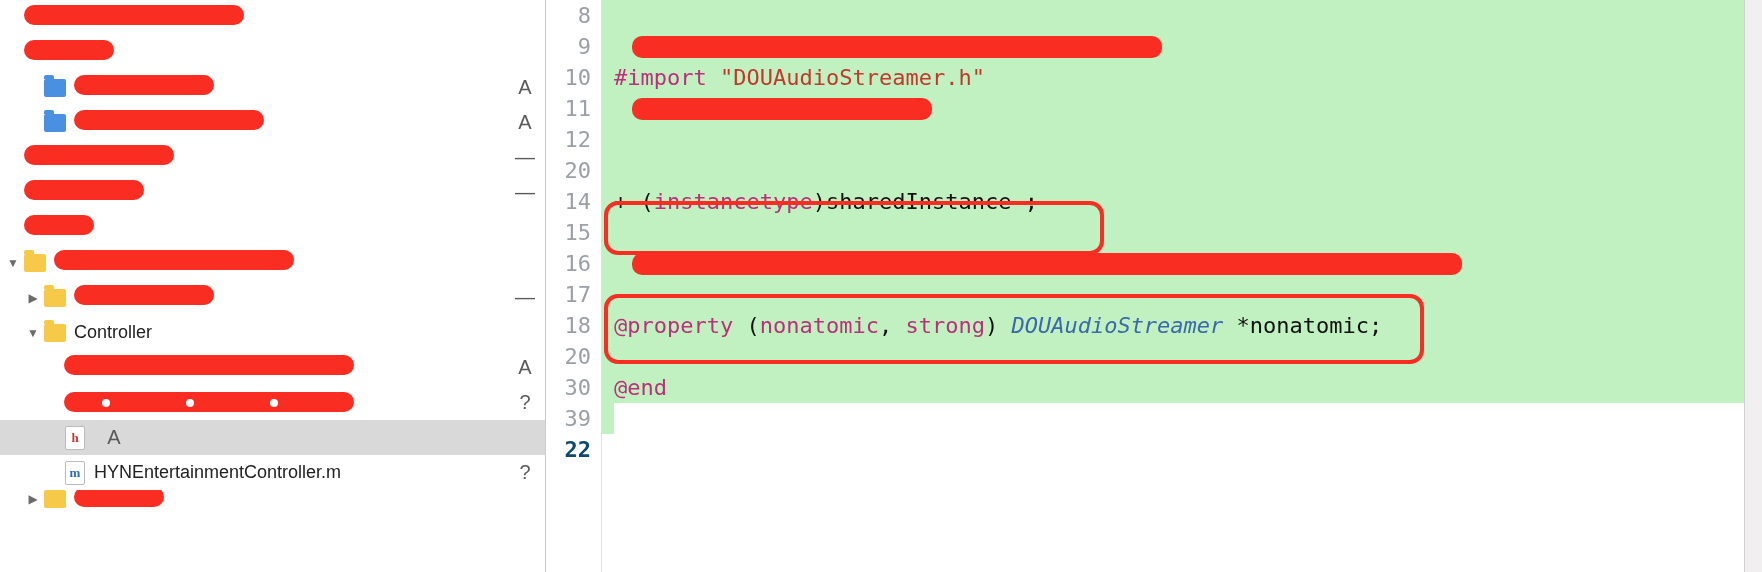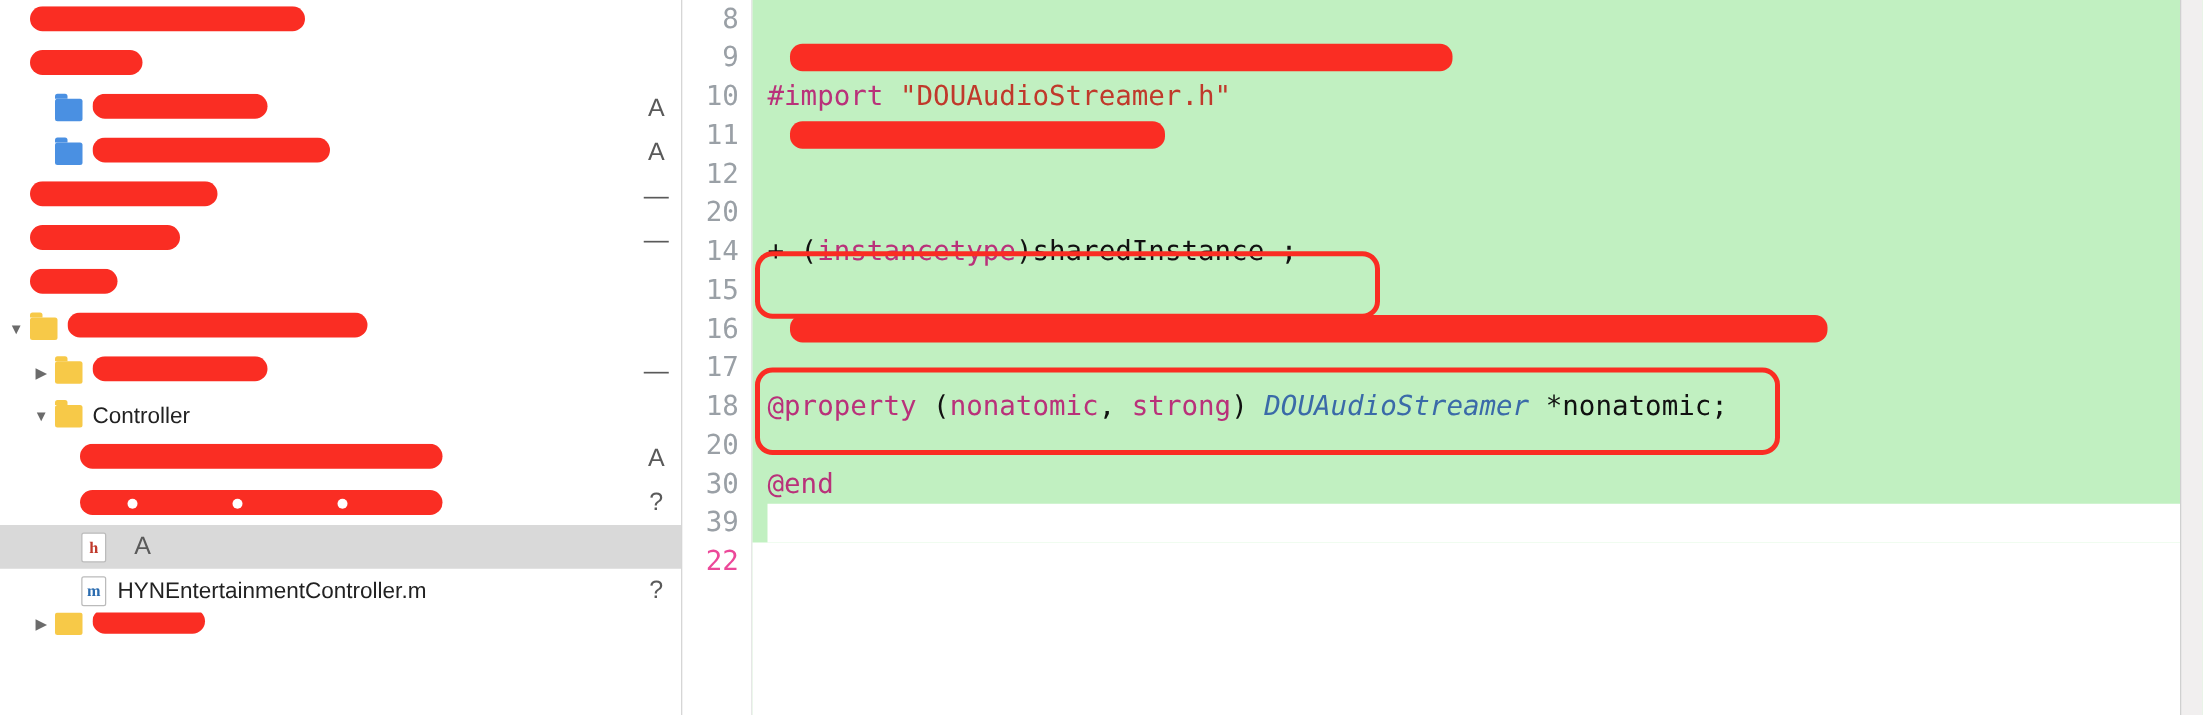--- a/index.html
+++ b/index.html
@@ -105,21 +105,21 @@
     .gutter {
       width: 56px;
       text-align: right;
       padding-right: 10px;
       color: #9aa0a6;
       background: #fff;
       border-right: 1px solid #e0e0e0;
       padding-top: 0;
     }
     .gutter .ln { height: 31px; }
-    .gutter .ln.bold { color: #ec4899; font-weight: 400; }
+    .gutter .ln.bold { color: #0c4a6e; font-weight: 700; }
     .code {
       flex: 1;
       background: #c1f0c1;
       position: relative;
       padding-left: 12px;
     }
     .code-white {
       position: absolute;
       left: 0; right: 0;
       top: 403px; 

